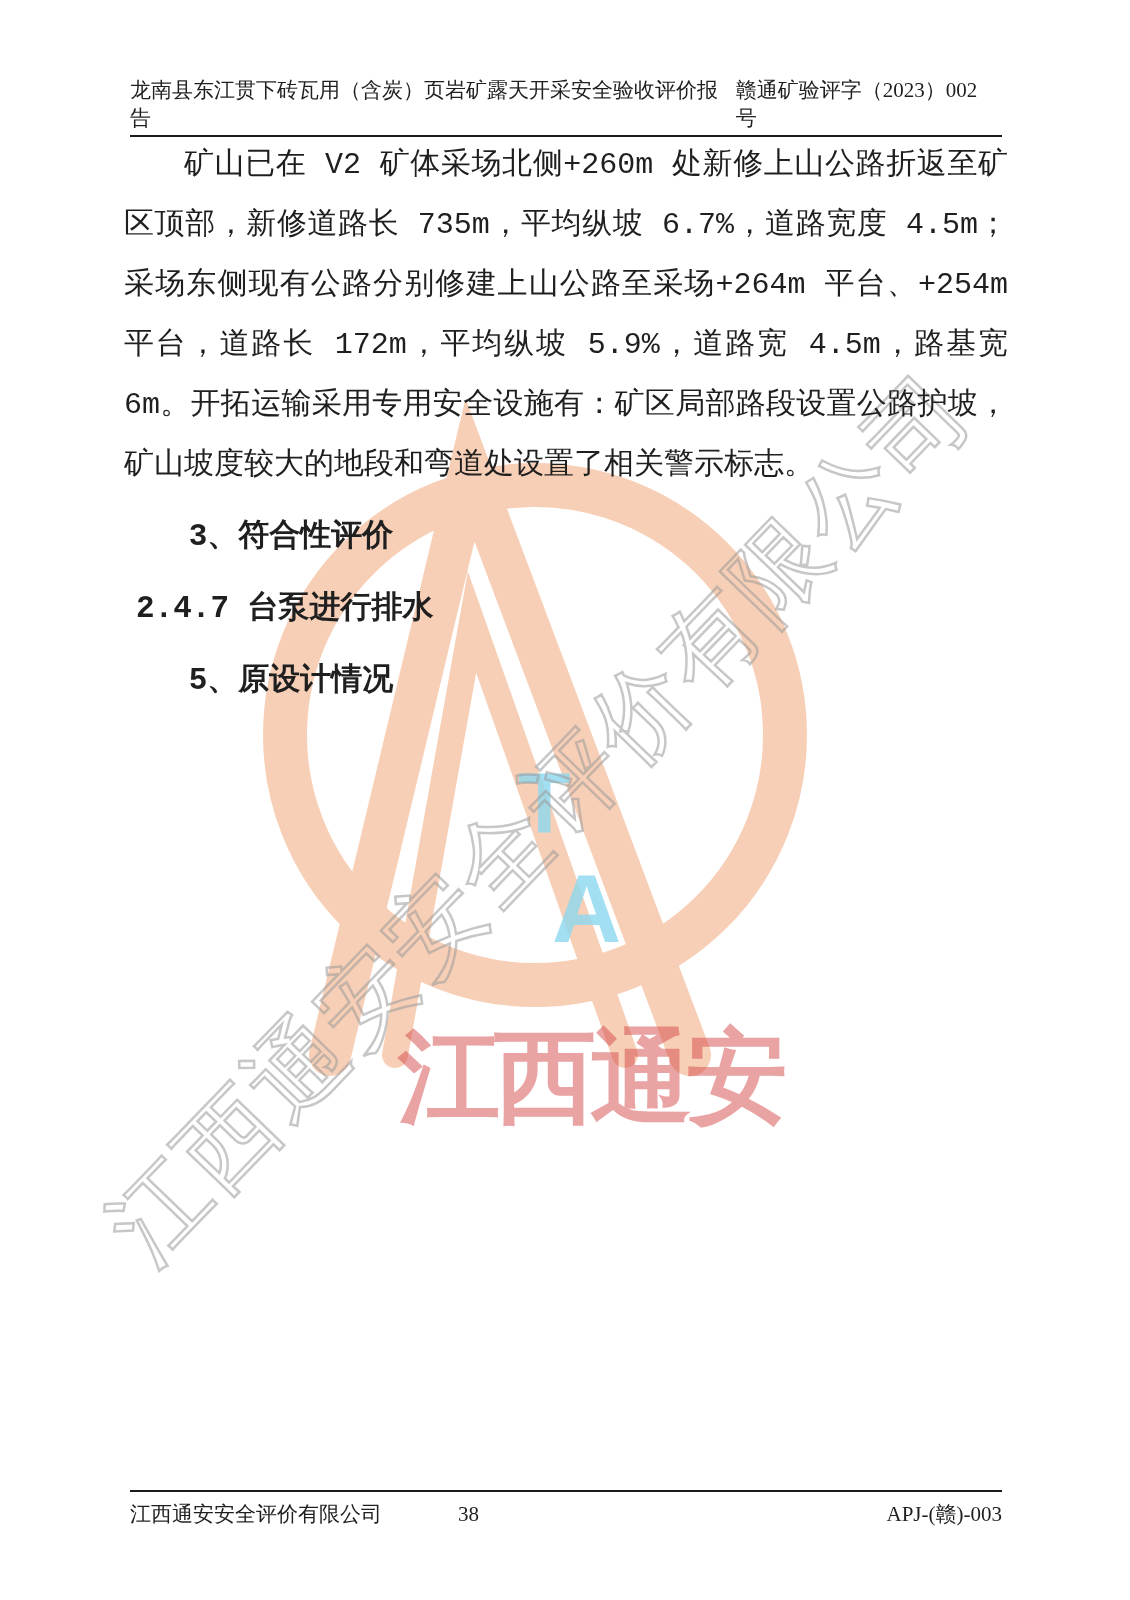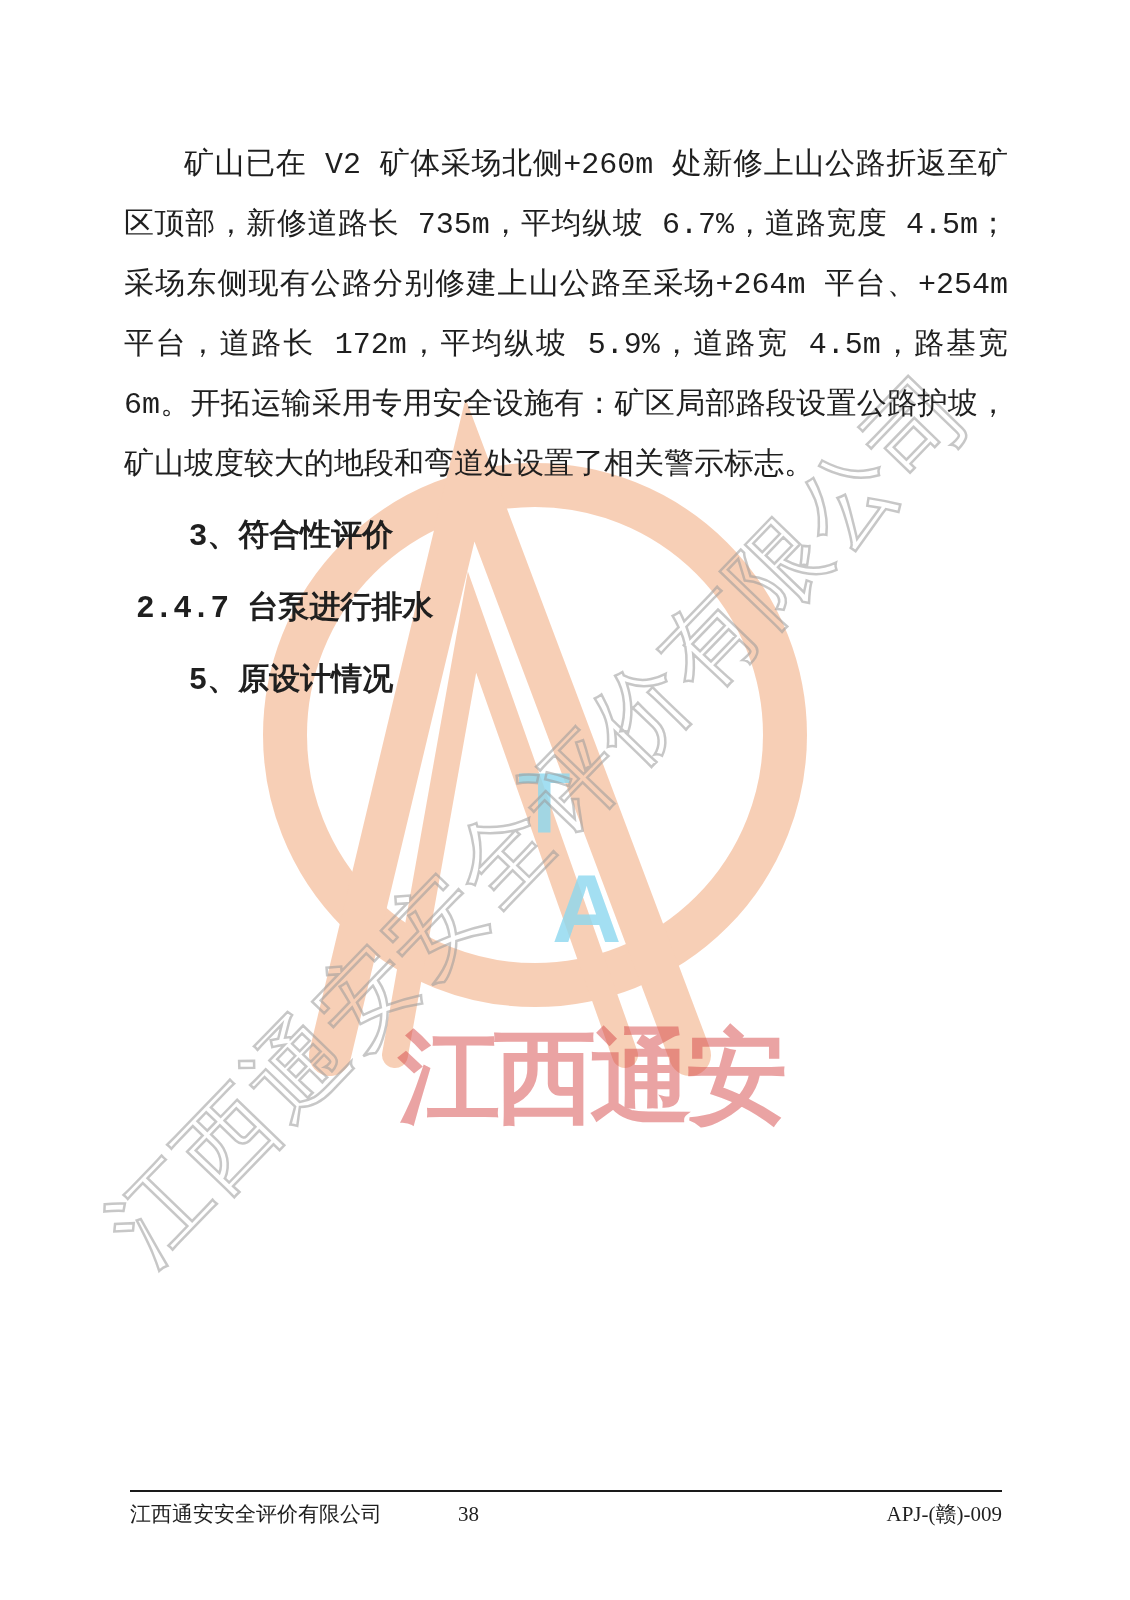--- a/index.html
+++ b/index.html
@@ -67,28 +67,32 @@
       </g>
 
       <g transform="translate(150 1268) rotate(-46)" opacity="0.55">
         <text font-size="96" letter-spacing="3" fill="none" stroke="#9b9b9b" stroke-width="2.5" font-family="'Liberation Serif','DejaVu Serif',serif">江西通安安全评价有限公司</text>
       </g>
 
       <text x="398" y="1112" font-size="102" font-weight="bold" letter-spacing="-6" fill="#d64a4a" opacity="0.5" font-family="'Liberation Serif','DejaVu Serif',serif">江西通安</text>
     </svg>
   </div>
 
+  <div class="header">
+    <span>龙南县东江贯下砖瓦用（含炭）页岩矿露天开采安全验收评价报告</span>
+    <span>赣通矿验评字（2023）002 号</span>
+  </div>
 
   <div class="body">
     <p>矿山已在 V2 矿体采场北侧+260m 处新修上山公路折返至矿区顶部，新修道路长 735m，平均纵坡 6.7%，道路宽度 4.5m；采场东侧现有公路分别修建上山公路至采场+264m 平台、+254m 平台，道路长 172m，平均纵坡 5.9%，道路宽 4.5m，路基宽 6m。开拓运输采用专用安全设施有：矿区局部路段设置公路护坡，矿山坡度较大的地段和弯道处设置了相关警示标志。</p>
     <p class="hd indent1">3、符合性评价</p>
     <p class="hd noindent">2.4.7 台泵进行排水</p>
     <p class="hd indent1">5、原设计情况</p>
   </div>
 
   <div class="footer-line"></div>
   <div class="footer">
     <span class="company">江西通安安全评价有限公司</span>
     <span class="pagenum">38</span>
-    <span class="doccode">APJ-(赣)-009</span>
+    <span class="doccode">APJ-(赣)-003</span>
   </div>
 
 </div>
 
 </body></html>

